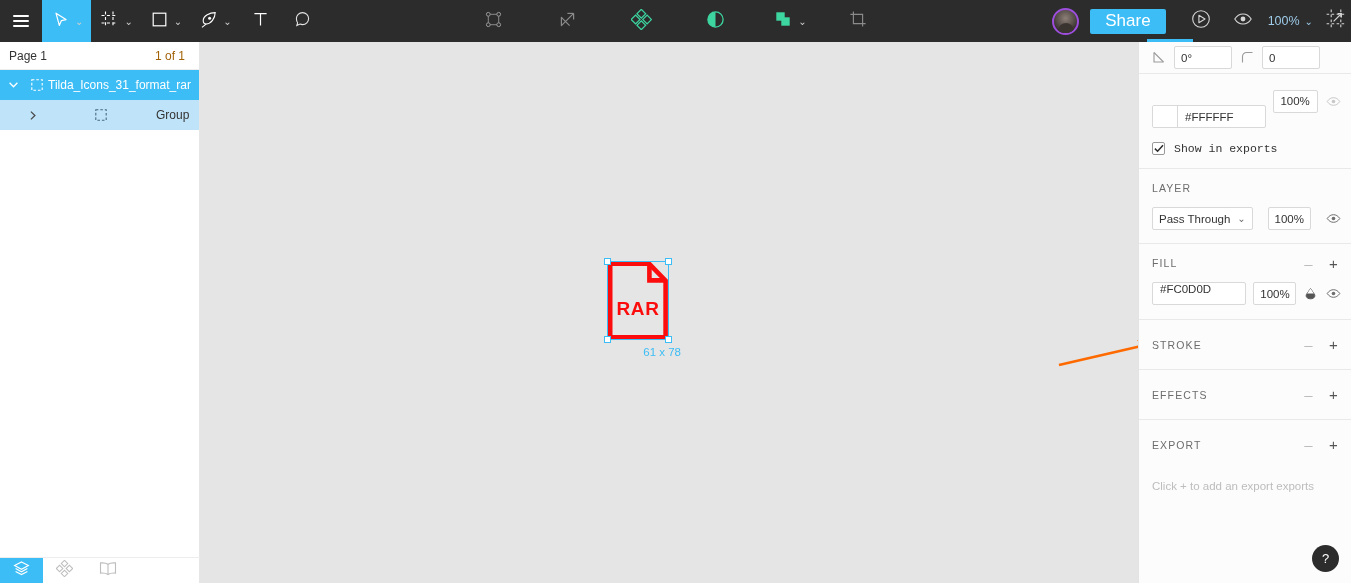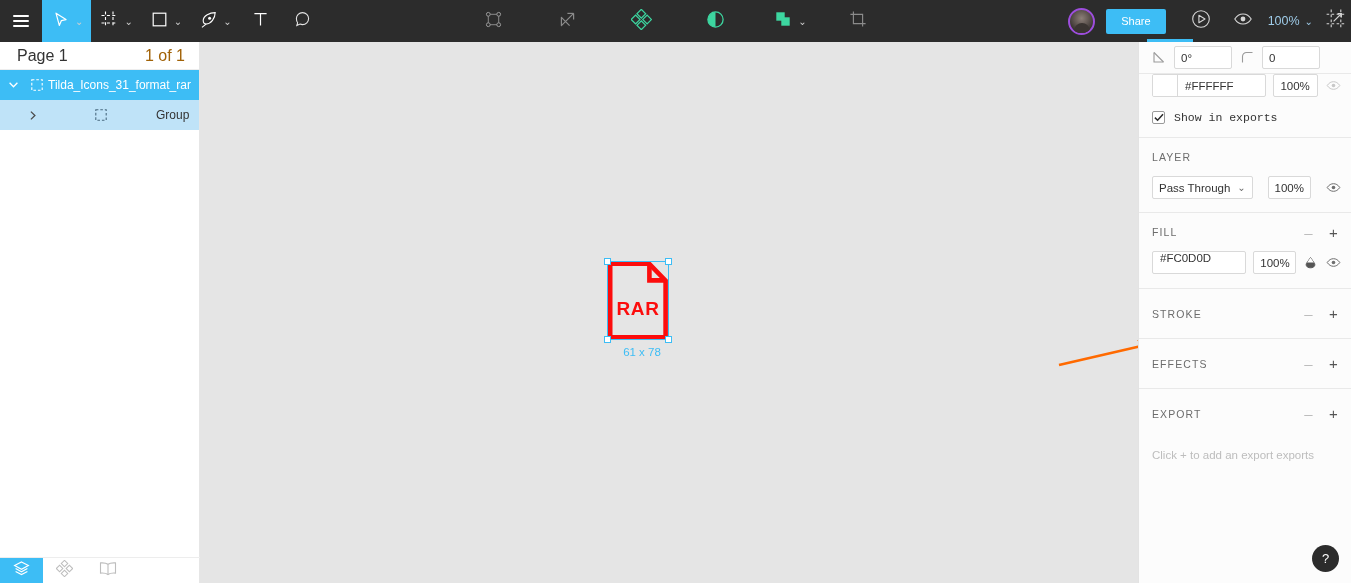--- a/index.html
+++ b/index.html
@@ -54,43 +54,43 @@
   }
   .avatar::after{
     content:""; position:absolute; left:50%; top:58%;
     width:15px; height:13px; transform:translateX(-50%);
     border-radius:50% 50% 40% 40%;
     background:#3a3431;
   }
   .share-btn {
     height: 25px; padding: 0 15px;
     background: #3dbdf5; color: #fff;
-    font-size: 11px; border: none; border-radius: 2px;
+    font-size: 17px; border: none; border-radius: 2px;
     cursor: pointer; margin-right: 14px;
     display: flex; align-items: center;
   }
   .zoomlbl {
     color: #9ecbe8; font-size: 12.5px;
     display: flex; align-items: center;
     padding: 0 4px; cursor: pointer;
   }
   .zoomlbl .caret { color: #9ecbe8; margin-left: 5px; }
 
   
   .left-panel {
     position: absolute; top: 42px; left: 0;
     width: 200px; height: 541px;
     background: #ffffff;
     border-right: 1px solid #e6e6e6;
   }
   .page-row {
     height: 28px; display: flex; align-items: center;
-    padding: 0 14px 0 17px;
+    padding: 0 14px 0 9px;
     border-bottom: 1px solid #ededed;
-    font-size: 16px; color: #333;
+    font-size: 12px; color: #333;
   }
   .page-row .count { margin-left: auto; color: #a16207; }
   .layer-row {
     height: 30px; display: flex; align-items: center;
     font-size: 12px; color: #333; cursor: pointer;
     padding-right: 8px;
   }
   .layer-row.selected { background: #3dbdf5; color: #ffffff; }
   .layer-row.child    { background: #bfe3f8; gap: 44px; }
   .lr-arrow {
@@ -124,22 +124,22 @@
     width: 62px; height: 79px;
     border: 1px solid #3dbdf5;
   }
   .handle {
     position: absolute; width: 7px; height: 7px;
     background: #ffffff; border: 1px solid #3dbdf5;
   }
   .h-tl { left: -4px; top: -4px; } .h-tr { right: -4px; top: -4px; }
   .h-bl { left: -4px; bottom: -4px; } .h-br { right: -4px; bottom: -4px; }
   .dim-label {
-    position: absolute; top: 85px; left: 4px; width: 62px;
-    text-align: center; font-size: 11.5px; color: #3dbdf5;
+    position: absolute; top: 85px; left: 12px; width: 62px;
+    text-align: right; font-size: 11.5px; color: #3dbdf5;
     white-space: nowrap;
   }
   .rar-svg { position: absolute; left: 0; top: 0; }
 
   
   .anno { position: absolute; left: 0; top: 0; pointer-events: none; }
 
   
   .right-panel {
     position: absolute; top: 42px; right: 0;
@@ -482,21 +482,21 @@
           </svg>
         </span>
         <div class="field" style="width:58px;">
           <span>0</span>
         </div>
       </div>
     </div>
 
     <div class="rp-sec">
       <div class="rp-rowpad row-flex" style="gap:7px;">
-        <div class="swatch-field" style="width:125px;">
+        <div class="swatch-field" style="width:125px;margin-top:31px;">
           <div class="swatch" style="background:#FFFFFF;"></div>
           <div class="swatch-val">#FFFFFF</div>
         </div>
         <div class="field opacity-field">
           <span>100%</span>
         </div>
         <span class="eye">
           <svg width="15" height="15" viewBox="0 0 15 15" fill="none" stroke="#c8c8c8" stroke-width="1">
             <path d="M1.2 7.5 C3 4.8 5.2 3.7 7.5 3.7 C9.8 3.7 12 4.8 13.8 7.5 C12 10.2 9.8 11.3 7.5 11.3 C5.2 11.3 3 10.2 1.2 7.5 Z"></path>
             <circle cx="7.5" cy="7.5" r="1.8" fill="#c8c8c8" stroke="none"></circle>

